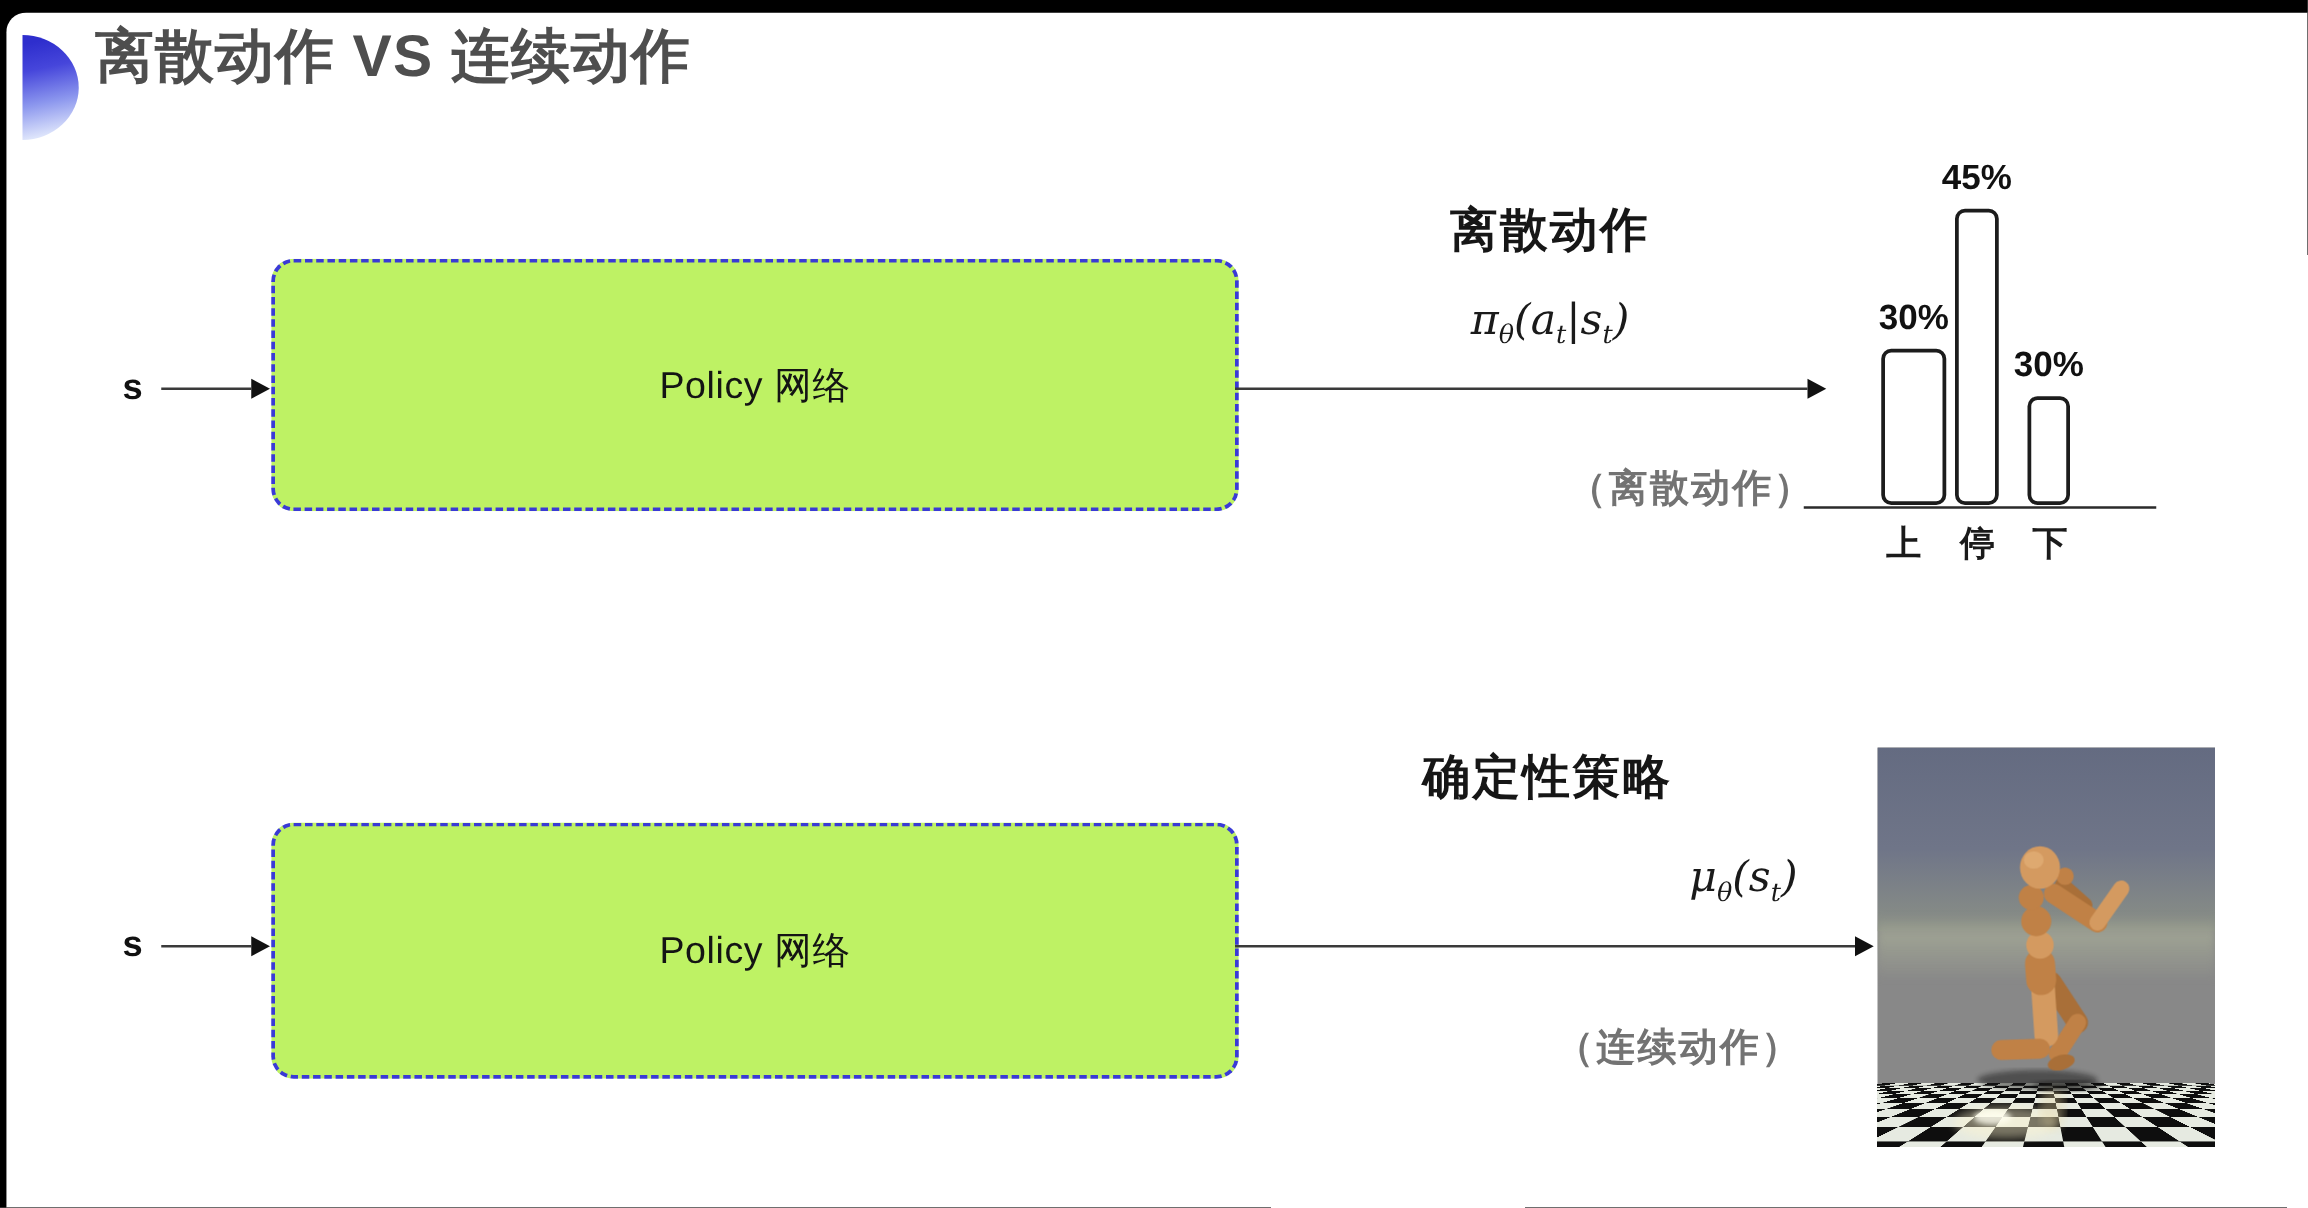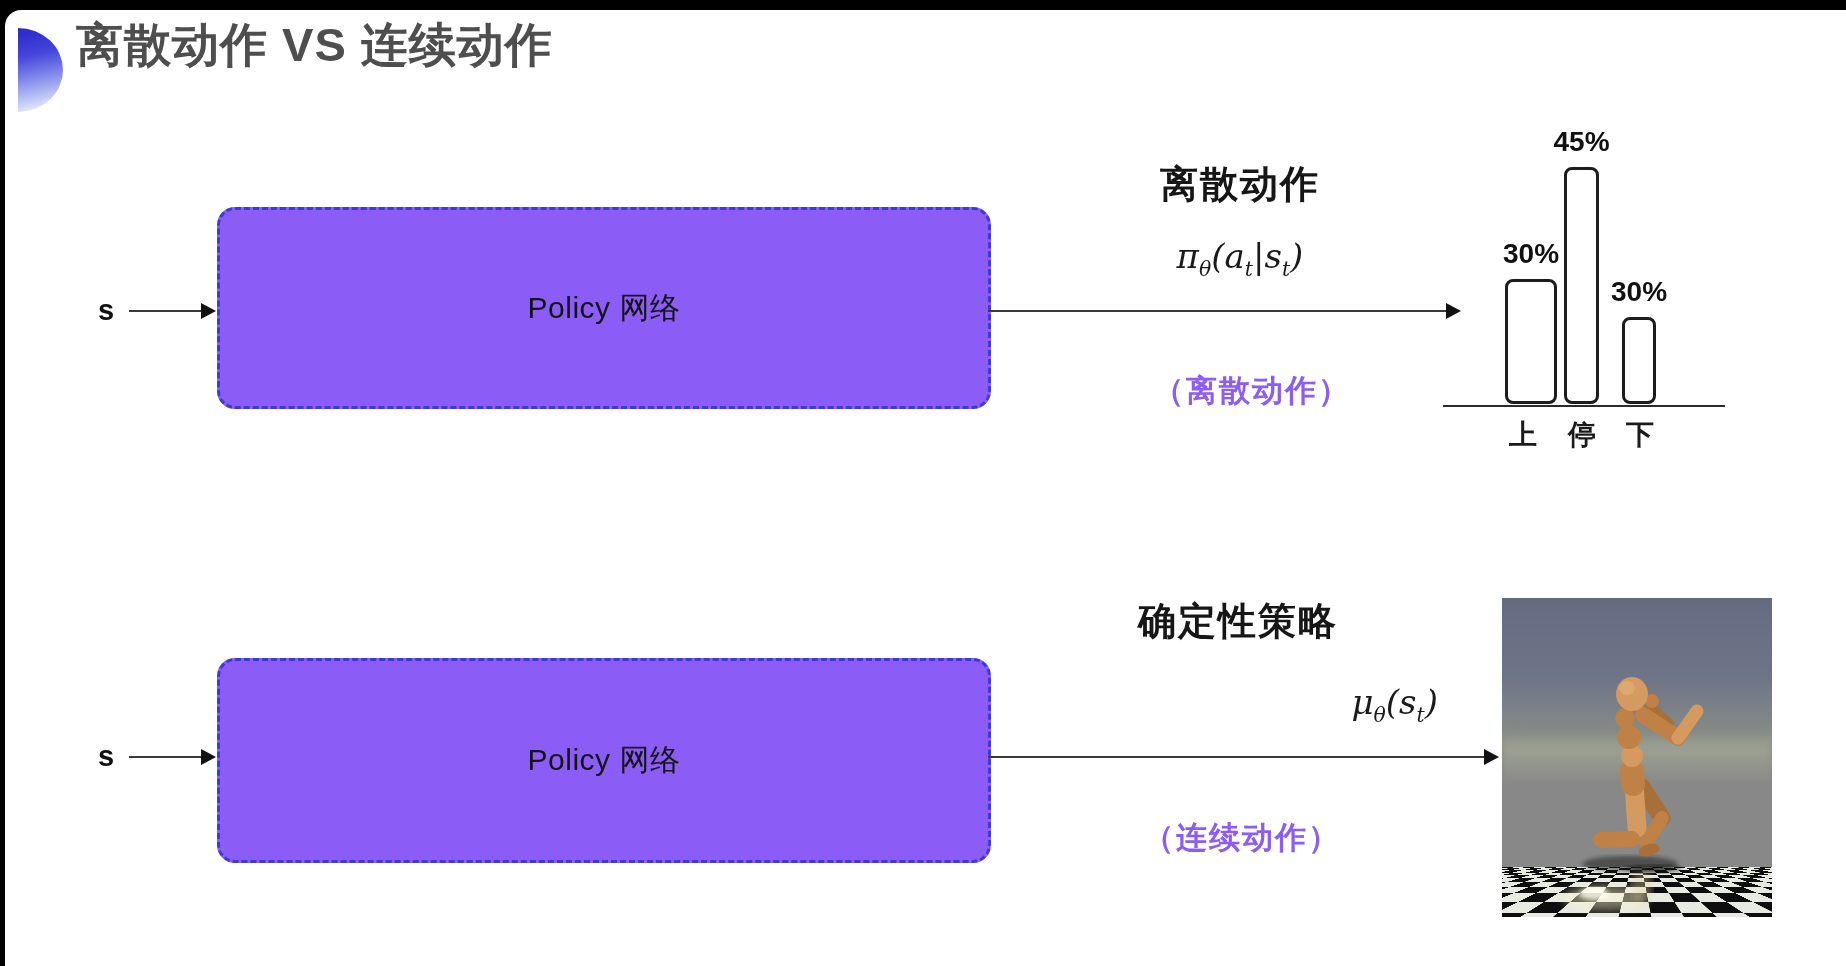--- a/index.html
+++ b/index.html
@@ -15,29 +15,29 @@
           border-radius:0 100% 100% 0 / 0 50% 50% 0;
           background:linear-gradient(168deg,#2e2ecd 8%,#4646db 32%,#8c97ee 62%,#dde4fb 90%,#f0f3fe 100%);}
   .page-title{position:absolute;left:76px;top:14px;z-index:2;font-size:47px;font-weight:700;
           color:#4e4e4e;letter-spacing:1px;white-space:nowrap;}
 
   
   .s-label{position:absolute;width:36px;text-align:center;font-size:29px;font-weight:700;color:#111;z-index:2;}
   .arrow{position:absolute;height:2px;background:#3a3a3a;z-index:2;}
   .arrow::after{content:'';position:absolute;right:-15px;top:-7px;width:0;height:0;
           border-left:15px solid #111;border-top:8px solid transparent;border-bottom:8px solid transparent;}
-  .nn-box{position:absolute;border:3px dashed #3a3ad6;border-radius:18px;background:#8b5cf6;z-index:1;
+  .nn-box{position:absolute;border:3px dashed #3a3ad6;border-radius:18px;background:#bef264;z-index:1;
           display:flex;align-items:center;justify-content:center;}
   .nn-box .lbl{font-size:30px;color:#141414;letter-spacing:.5px;}
   .mid-text{position:absolute;width:400px;text-align:center;z-index:2;white-space:nowrap;}
   .ptype{font-size:38px;font-weight:700;color:#161616;letter-spacing:2px;}
   .formula{font-family:"DejaVu Serif","Liberation Serif",serif;font-style:italic;
            font-size:34px;color:#1a1a1a;}
   .formula sub{font-size:0.60em;font-style:italic;}
-  .red-note{font-size:31px;font-weight:700;color:#8b5cf6;letter-spacing:2px;}
+  .red-note{font-size:31px;font-weight:700;color:#737373;letter-spacing:2px;text-align:right;}
 
   
   .mini-chart{position:absolute;left:1443px;top:100px;width:282px;height:356px;z-index:2;}
   .mini-chart .baseline{position:absolute;left:0;right:0;bottom:49px;height:2.5px;background:#2b2b2b;}
   .bar-group{position:absolute;bottom:52px;display:flex;flex-direction:column;align-items:center;justify-content:flex-end;}
   .bar-group .pct{font-size:28px;font-weight:600;color:#111;margin-bottom:9px;white-space:nowrap;}
   .bar-group .bar{width:100%;background:#fff;border:3px solid #1c1c1c;border-radius:8px;box-sizing:border-box;}
   .bg1{left:62px;width:52px;} .bg2{left:121px;width:35px;} .bg3{left:179px;width:34px;}
   .cat{position:absolute;bottom:2px;width:70px;text-align:center;font-size:28px;font-weight:600;color:#1a1a1a;}
   .cat1{left:45px;} .cat2{left:104px;} .cat3{left:162px;}

